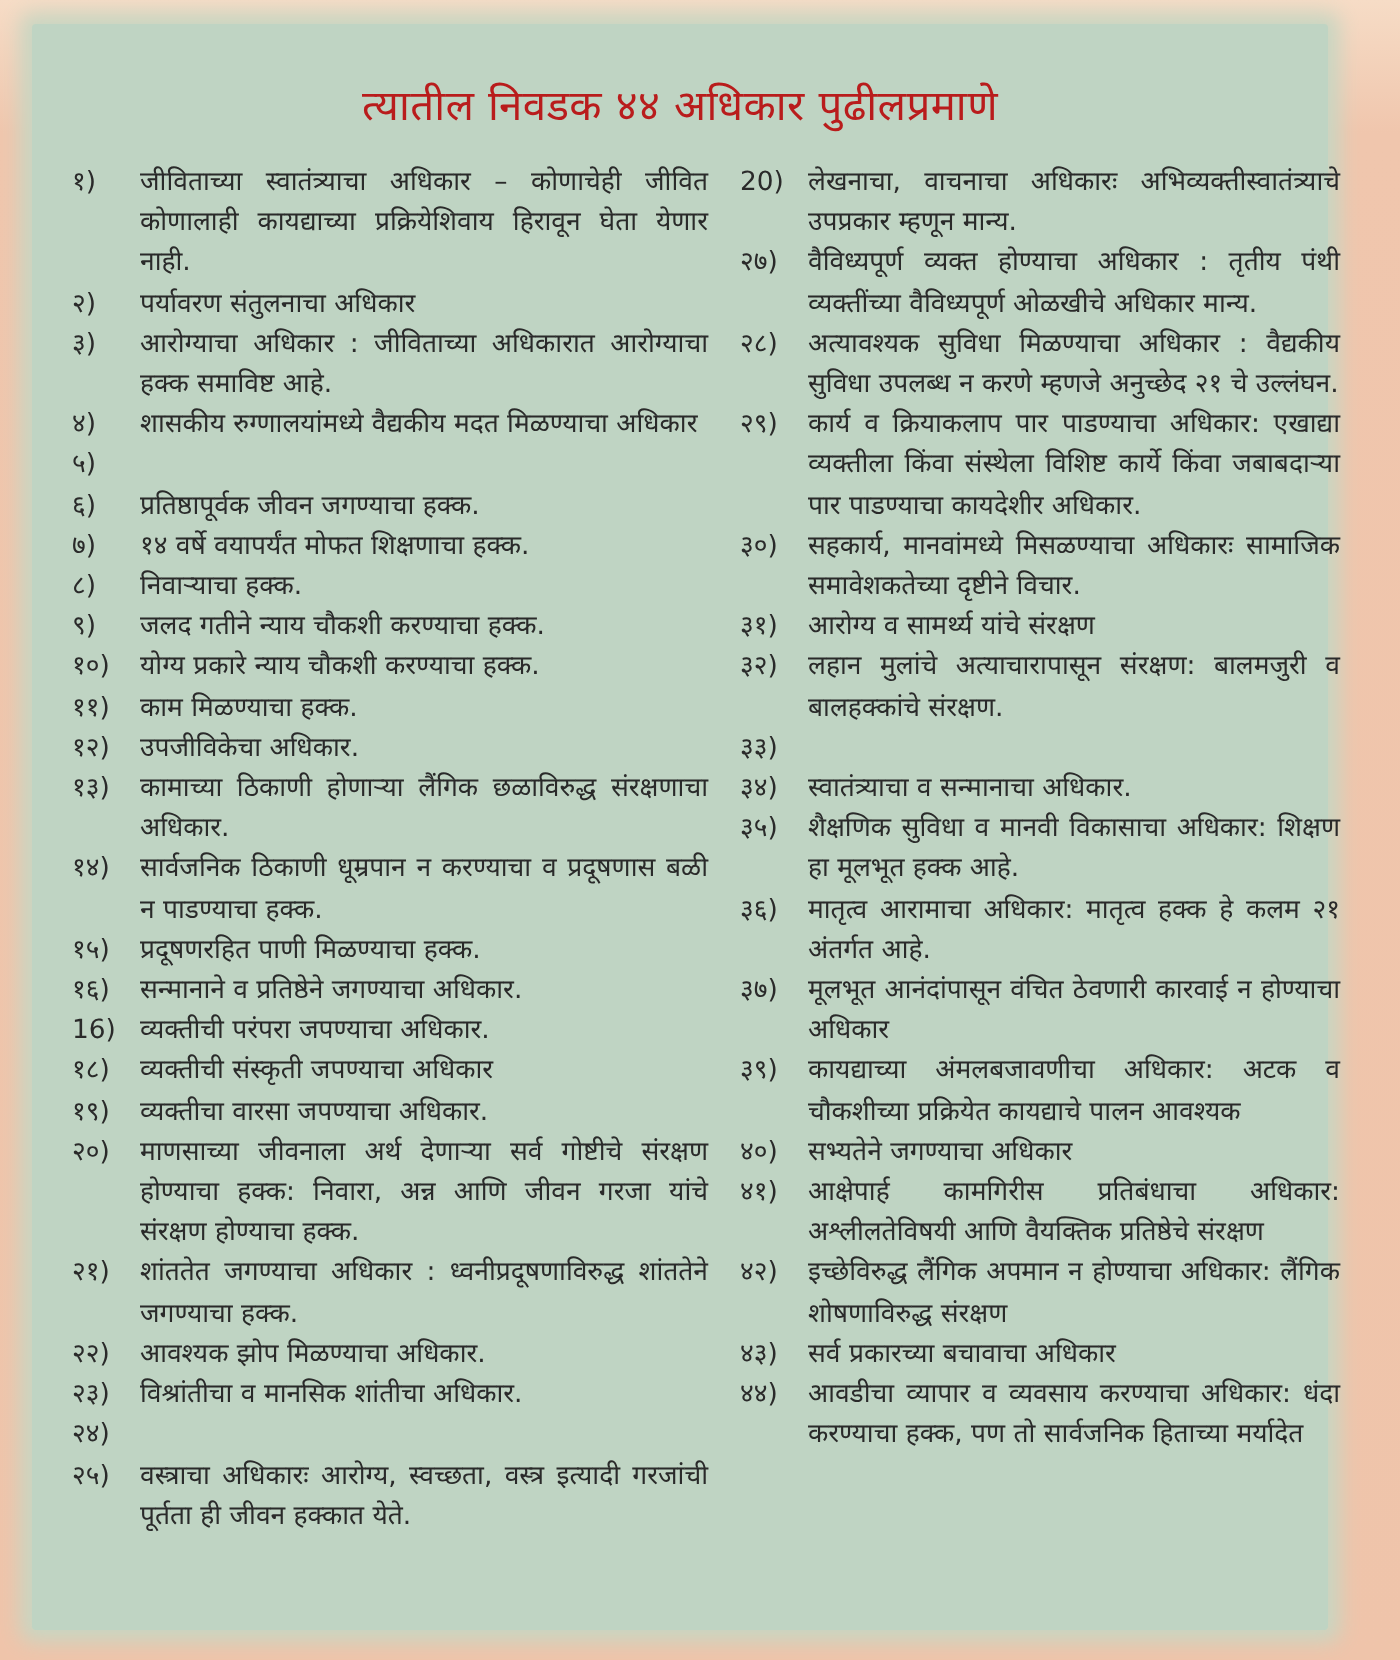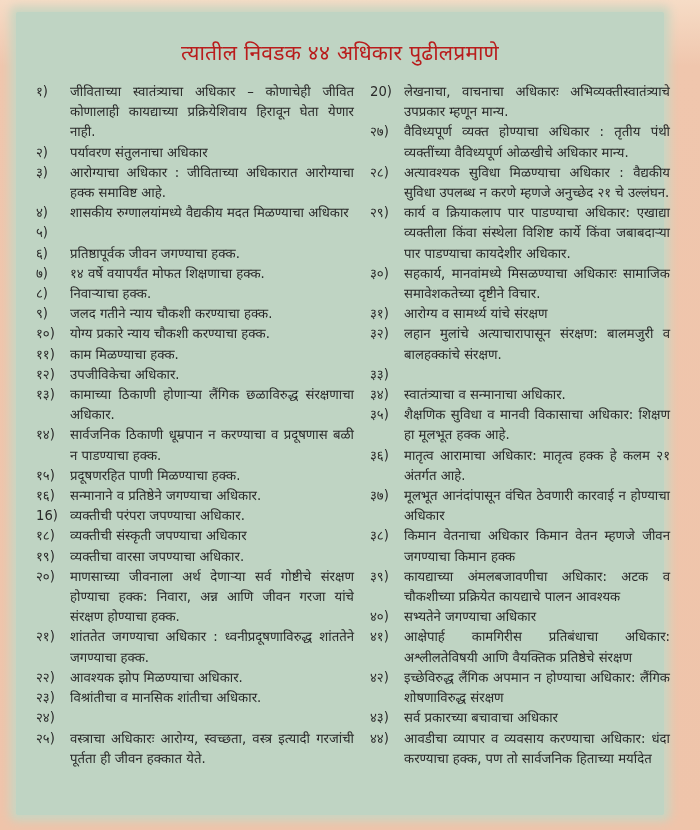--- a/index.html
+++ b/index.html
@@ -197,24 +197,20 @@
       </div>
       <div class="item">
         <span class="num">३६)</span>
         <span class="txt">मातृत्व आरामाचा अधिकार: मातृत्व हक्क हे कलम २१ अंतर्गत आहे.</span>
       </div>
       <div class="item">
         <span class="num">३७)</span>
         <span class="txt">मूलभूत आनंदांपासून वंचित ठेवणारी कारवाई न होण्याचा अधिकार</span>
       </div>
       <div class="item">
-        <span class="num">३८)</span>
-        <span class="txt">किमान वेतनाचा अधिकार किमान वेतन म्हणजे जीवन जगण्याचा किमान हक्क</span>
-      </div>
-      <div class="item">
         <span class="num">३९)</span>
         <span class="txt">कायद्याच्या अंमलबजावणीचा अधिकार: अटक व चौकशीच्या प्रक्रियेत कायद्याचे पालन आवश्यक</span>
       </div>
       <div class="item">
         <span class="num">४०)</span>
         <span class="txt">सभ्यतेने जगण्याचा अधिकार</span>
       </div>
       <div class="item">
         <span class="num">४१)</span>
         <span class="txt">आक्षेपार्ह कामगिरीस प्रतिबंधाचा अधिकार: अश्लीलतेविषयी आणि वैयक्तिक प्रतिष्ठेचे संरक्षण</span>

